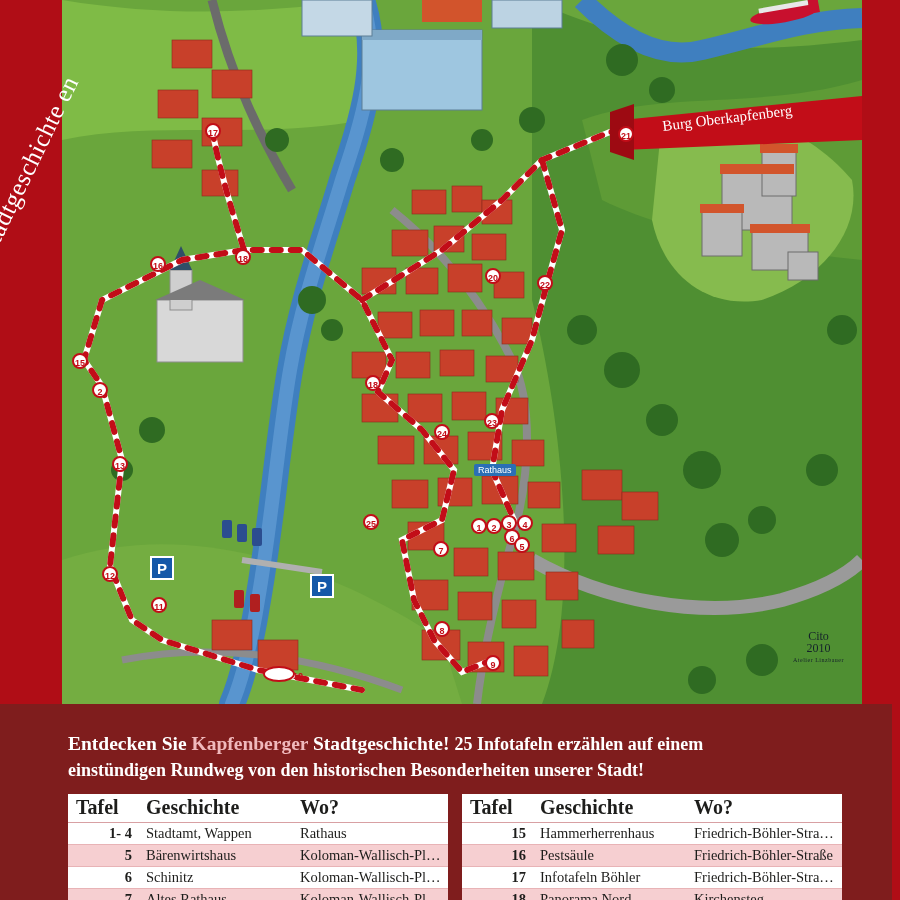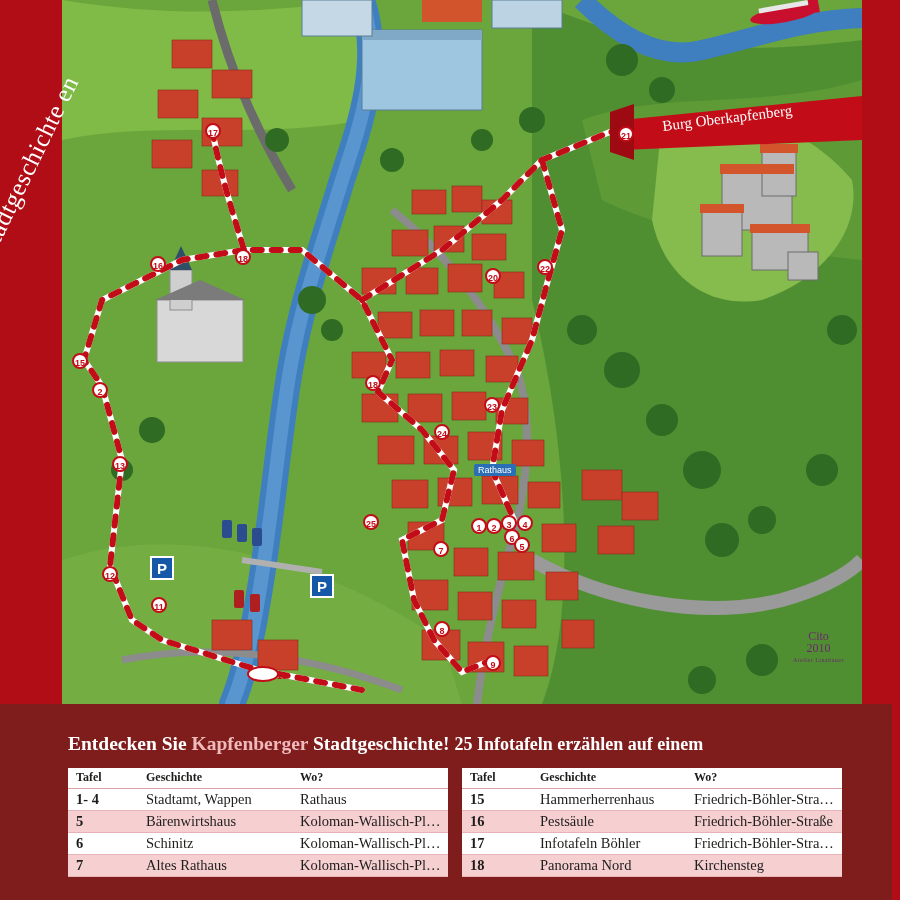--- a/index.html
+++ b/index.html
@@ -88,32 +88,32 @@
     color: #1d1d1b;
     table-layout: fixed;
   }
   table.legend thead th {
     background: #ffffff;
     color: #1d1d1b;
     font-weight: bold;
     text-align: left;
     padding: 2px 6px 3px 8px;
     border-bottom: 1px solid #d8a0a3;
-    font-size: 12px;
+    font-size: 20px;
   }
   table.legend td {
     padding: 2px 6px 2px 8px;
     border-bottom: 1px solid #e8b3b6;
     white-space: nowrap;
     overflow: hidden;
     text-overflow: ellipsis;
   }
   table.legend tbody tr:nth-child(odd) td { background: #ffffff; }
   table.legend tbody tr:nth-child(even) td { background: #f6cfd1; }
-  .col-nr { width: 56px; text-align: left; padding-right: 10px; font-weight: bold; }
+  .col-nr { width: 56px; text-align: right; padding-right: 10px; font-weight: bold; }
   .col-hist { width: 140px; }
   .col-where { width: auto; }
   thead .col-nr { text-align: left; padding-left: 8px; font-weight: bold; }
 
   
   .marker {
     position: absolute;
     width: 16px; height: 16px;
     border-radius: 50%;
     background: #ffffff;
@@ -154,21 +154,21 @@
     font-weight: bold;
     font-size: 15px;
     line-height: 22px;
     text-align: center;
     box-sizing: border-box;
   }
   .signature {
     position: absolute;
     right: 18px;
     bottom: 38px;
-    color: #701a75;
+    color: #0f172a;
     font-family: "Liberation Serif", serif;
     font-size: 12px;
     text-align: center;
     opacity: .9;
     line-height: 12px;
   }
   .signature .small { font-size: 6px; letter-spacing: .5px; }
 </style>
 </head>
 <body>
@@ -356,51 +356,52 @@
     <div>2010</div>
     <div class="small">Atelier Linzbauer</div>
   </div>
 
   <div id="marker-layer">
       <div class="marker" style="left: 143px; top: 123px;">17</div>
       <div class="marker" style="left: 88px; top: 256px;">16</div>
       <div class="marker" style="left: 173px; top: 249px;">18</div>
       <div class="marker" style="left: 513px; top: 126px; margin-left: 43px;">21</div>
       <div class="marker" style="left: 375px; top: 268px; margin-left: 48px;">20</div>
-      <div class="marker" style="left: 475px; top: 259px; text-align: center;">22</div>
+      <div class="marker" style="left: 475px; top: 275px; text-align: center;">22</div>
       <div class="marker" style="left: 10px; top: 353px;">15</div>
       <div class="marker" style="left: 30px; top: 382px;">2</div>
       <div class="marker" style="left: 303px; top: 375px;">18</div>
-      <div class="marker" style="left: 422px; top: 397px;">23</div>
+      <div class="marker" style="left: 422px; top: 413px;">23</div>
       <div class="marker" style="left: 50px; top: 456px;">13</div>
       <div class="marker" style="left: 372px; top: 424px; text-align: center;">24</div>
       <div class="marker" style="left: 301px; top: 514px;">25</div>
       <div class="marker" style="left: 409px; top: 518px;">1</div>
       <div class="marker" style="left: 424px; top: 518px;">2</div>
       <div class="marker" style="left: 439px; top: 515px;">3</div>
       <div class="marker" style="left: 455px; top: 515px;">4</div>
       <div class="marker" style="left: 442px; top: 529px;">6</div>
       <div class="marker" style="left: 452px; top: 537px;">5</div>
       <div class="marker" style="left: 371px; top: 541px;">7</div>
       <div class="marker" style="left: 40px; top: 566px;">12</div>
       <div class="marker" style="left: 89px; top: 597px;">11</div>
       <div class="marker" style="left: 372px; top: 621px;">8</div>
-      <div class="marker" style="left: 185px; top: 666px; padding-left: 28px;">10</div>
+      <div class="marker" style="left: 201px; top: 666px; padding-left: 28px;">10</div>
       <div class="marker" style="left: 423px; top: 655px;">9</div>
     </div>
 </div>
 
 <div class="side-title">Stadtgeschichte en</div>
 
 <div class="info-section">
   <p class="headline">
     <span>Entdecken Sie</span>
     <span class="soft">Kapfenberger</span>
     <span>Stadtgeschichte!</span>
     <span class="sub">25 Infotafeln erzählen auf einem</span><br>
+    <span class="sub">einstündigen Rundweg von den historischen Besonderheiten unserer Stadt!</span>
   </p>
 
   <div class="tables">
     <table class="legend">
       <thead>
         <tr>
           <th class="col-nr">Tafel</th>
           <th class="col-hist">Geschichte</th>
           <th class="col-where">Wo?</th>
         </tr>

